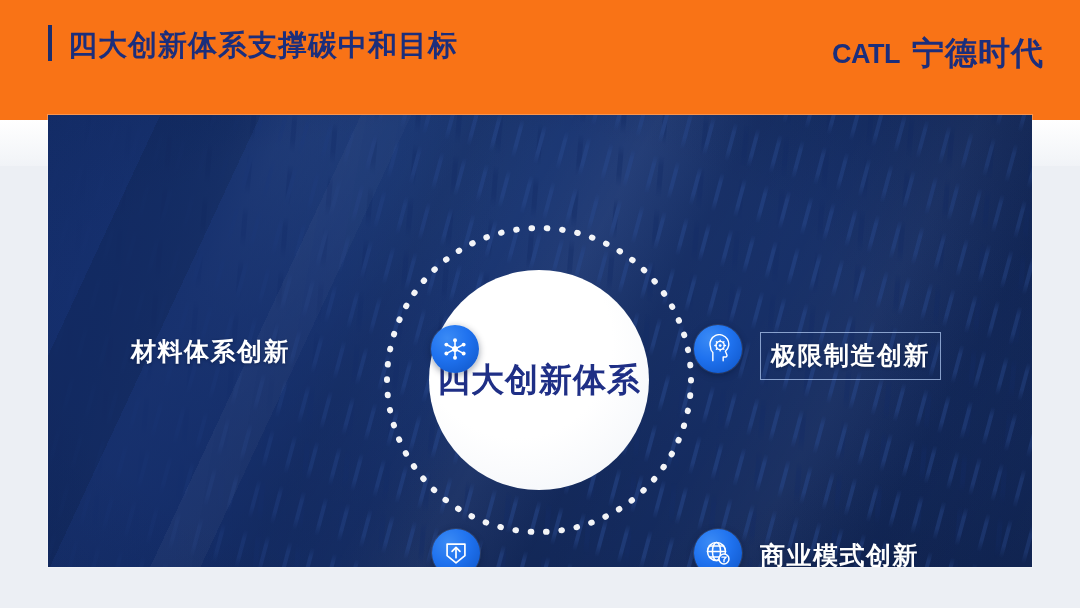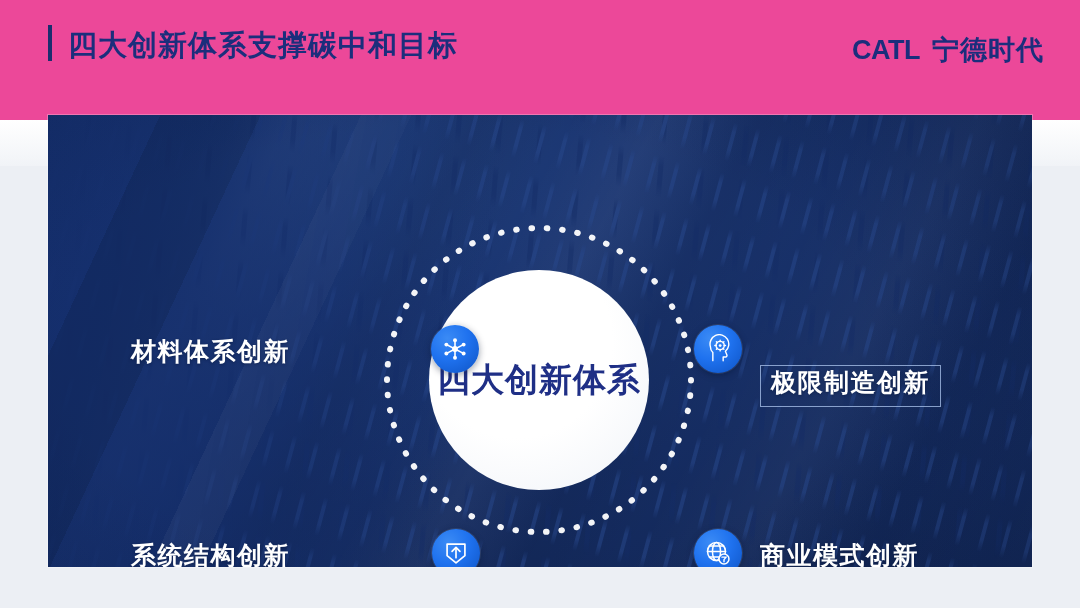--- a/index.html
+++ b/index.html
@@ -13,21 +13,21 @@
   body {
     font-family: "Liberation Sans", "DejaVu Sans", sans-serif;
     background: #ffffff;
     position: relative;
   }
 
   
   #page {
     position: absolute;
     inset: 0;
-    background: #ec4899;
+    background: #f97316;
   }
   #page-lower {
     position: absolute;
     left: 0; right: 0;
     top: 166px; bottom: 0;
     background: #eceff4;
   }
   #page-lower-fade {
     position: absolute;
     left: 0; right: 0;
@@ -66,21 +66,21 @@
     margin-left: 47px;
   }
   #brand-latin {
     font-size: 27px;
     font-weight: bold;
     letter-spacing: -0.5px;
     color: #1b2e7c;
     font-family: "Liberation Sans", "DejaVu Sans", sans-serif;
   }
   #brand-cn {
-    font-size: 27px;
+    font-size: 32px;
     font-weight: bold;
     letter-spacing: 1px;
     color: #1b2e7c;
   }
 
   
   #panel {
     position: absolute;
     left: 48px; top: 115px;
     width: 984px; height: 452px;
@@ -227,22 +227,22 @@
     position: absolute;
     font-size: 25px;
     font-weight: bold;
     letter-spacing: 1.5px;
     color: #ffffff;
     white-space: nowrap;
     text-shadow: 0 1px 3px rgba(6,18,48,.45);
   }
   #label-material  { right: 742px; top: 220px; text-align: center; }
   #label-structure { right: 742px; top: 424px; }
-  #label-manufact  { left: 712px;  top: 217px; padding: 0 10px 7px;
-                     border: 1px solid rgba(180,205,245,.72); margin-top: 33px; }
+  #label-manufact  { left: 712px;  top: 217px; padding: 6px 10px 7px;
+                     border: 1px solid rgba(180,205,245,.72); }
   #label-business  { left: 712px;  top: 424px; text-align: center; }
 </style>
 </head>
 <body>
 
 <div id="page">
 
   <div id="page-lower-fade"></div>
   <div id="page-lower"></div>
 
@@ -304,21 +304,20 @@
       </div>
       <div class="node-label" id="label-manufact">极限制造创新</div>
 
       <div class="node-badge" id="badge-structure">
         <svg width="30" height="30" viewBox="0 0 32 32" fill="none" stroke="#ffffff" stroke-width="1.8" stroke-linecap="round" stroke-linejoin="round">
           <path d="M6.5 6.5 h19 v12.3 L16 26.5 L6.5 18.8 Z"></path>
           <path d="M16 21 V10.5"></path>
           <path d="M11.8 14.3 L16 10 l4.2 4.3"></path>
         </svg>
       </div>
-      <div class="node-label" id="label-structure">系统结构创新</div>
 
       <div class="node-badge" id="badge-business">
         <svg width="30" height="30" viewBox="0 0 32 32" fill="none" stroke="#ffffff" stroke-width="1.6" stroke-linecap="round">
           <circle cx="14.4" cy="14.4" r="9.6"></circle>
           <ellipse cx="14.4" cy="14.4" rx="4.3" ry="9.6"></ellipse>
           <line x1="4.8" y1="14.4" x2="24" y2="14.4"></line>
           <line x1="6.6" y1="8.6" x2="22.2" y2="8.6"></line>
           <line x1="6.6" y1="20.2" x2="22.2" y2="20.2"></line>
           <circle cx="22.4" cy="22.4" r="5.3" fill="#1f72ef" stroke="#ffffff" stroke-width="1.6"></circle>
           <path d="M20.2 20.4 h4.4 l-2.2 2.7 v2.2" stroke="#ffffff" stroke-width="1.5"></path>

